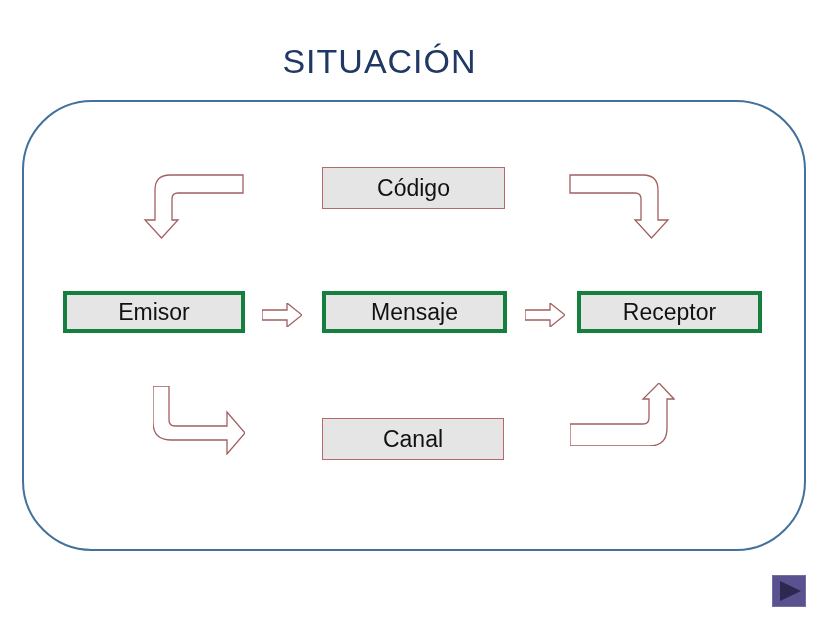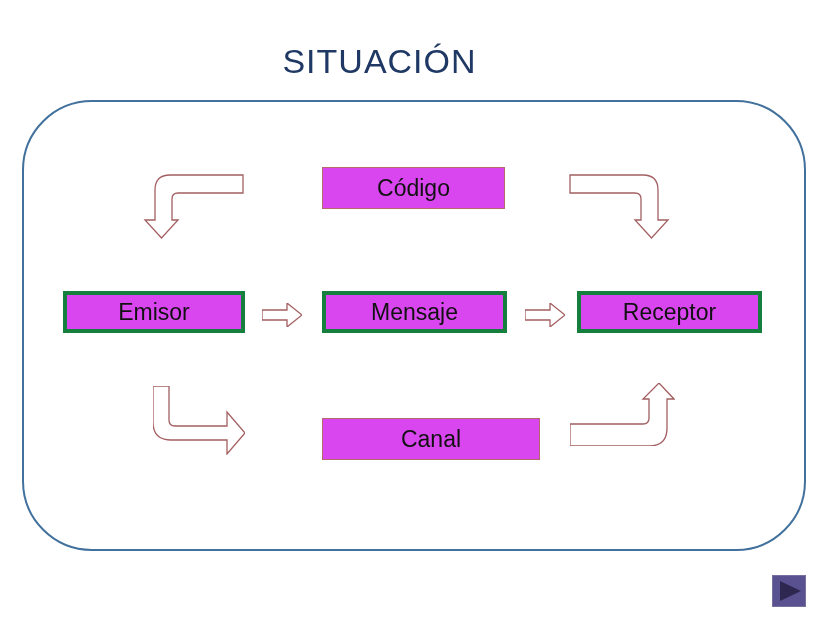--- a/index.html
+++ b/index.html
@@ -33,35 +33,35 @@
     top: 100px;
     width: 780px;
     height: 447px;
     border: 2px solid #41719C;
     border-radius: 70px;
     background: #ffffff;
   }
   .box {
     position: absolute;
     box-sizing: border-box;
-    background: #d946ef;
+    background: #e5e5e5;
     display: flex;
     align-items: center;
     justify-content: center;
     font-size: 23px;
     color: #111111;
   }
   .box-strong { border: 4px solid #15803d; }
   .box-light  { border: 1px solid #B5696B; }
 
   .box-codigo   { left: 322px; top: 167px; width: 183px; height: 42px; }
   .box-emisor   { left:  63px; top: 291px; width: 182px; height: 42px; }
   .box-mensaje  { left: 322px; top: 291px; width: 185px; height: 42px; }
   .box-receptor { left: 577px; top: 291px; width: 185px; height: 42px; }
-  .box-canal    { left: 322px; top: 418px; width: 218px; height: 42px; }
+  .box-canal    { left: 322px; top: 418px; width: 182px; height: 42px; }
 
   .arrow { position: absolute; }
   .arrow svg { display: block; }
   .arrow-tl { left: 140px; top: 172px; }
   .arrow-tr { left: 568px; top: 172px; }
   .arrow-bl { left: 153px; top: 386px; }
   .arrow-br { left: 570px; top: 383px; }
   .arrow-s1 { left: 262px; top: 303px; }
   .arrow-s2 { left: 525px; top: 303px; }
 

